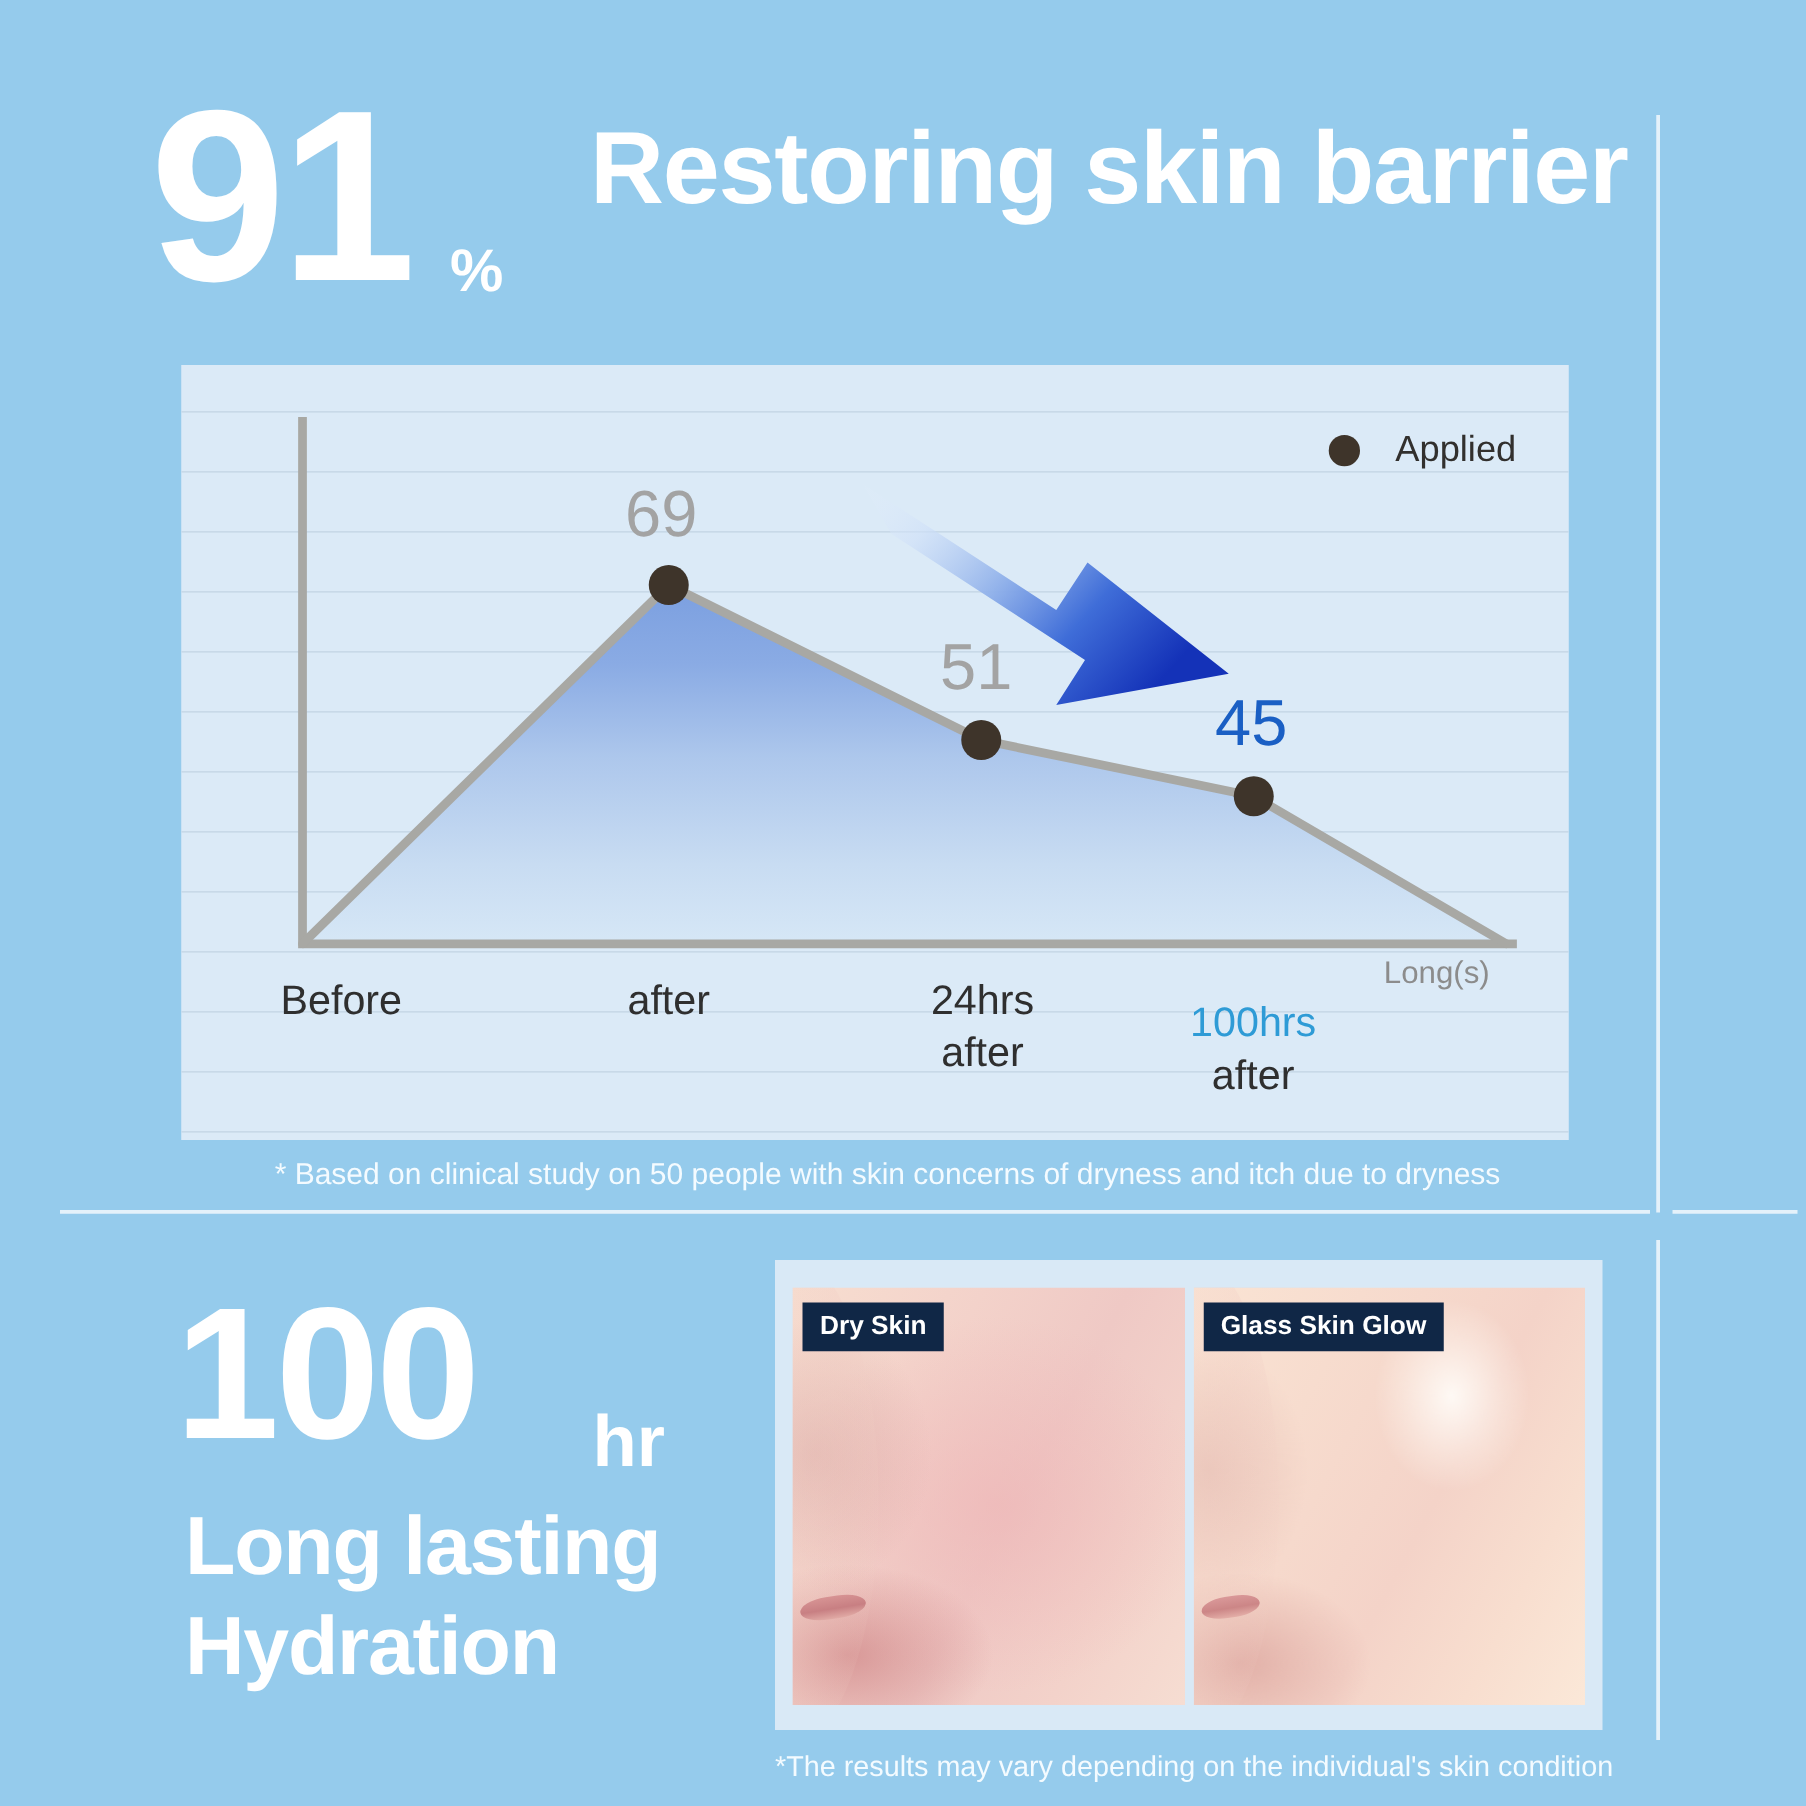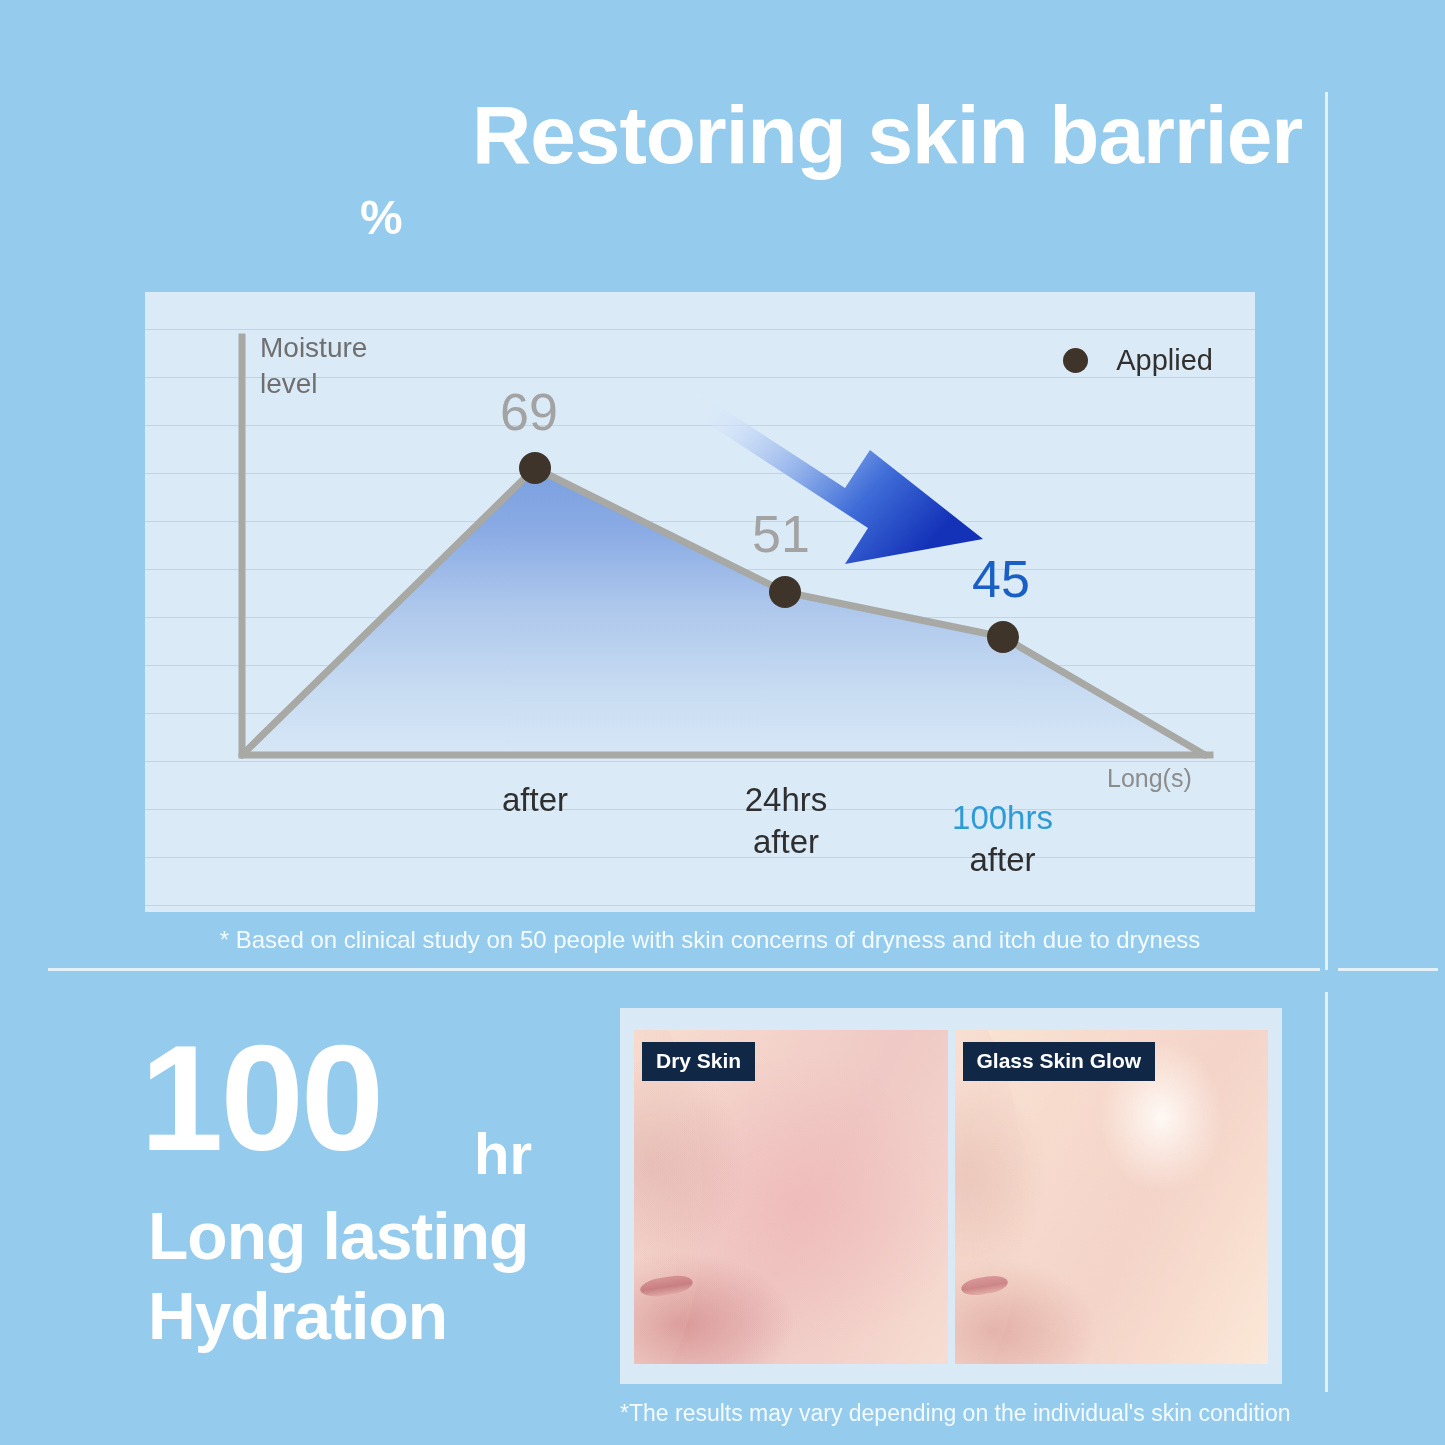--- a/index.html
+++ b/index.html
@@ -343,20 +343,21 @@
     text-align: center;
     font-size: 23px;
     color: #f4fbff;
     white-space: nowrap;
   }
 </style>
 </head>
 <body>
 
 <div class="headline">
+  <span class="hl-big">91</span>
   <span class="hl-pct">%</span>
   <span class="hl-line1">Restoring skin barrier</span>
 </div>
 
 <div class="divider-v"></div>
 <div class="divider-v2"></div>
 <div class="divider-h"></div>
 <div class="divider-h2"></div>
 
 <div class="chart-panel">
@@ -403,31 +404,33 @@
 
     <g>
       <path d="M 545,95 L 700,196 L 725,158 L 838,247 L 700,272 L 723,236 L 568,135 Z" fill="url(#arrowGrad)" transform="translate(0,0)"></path>
     </g>
 
     <circle cx="390" cy="176" r="16" fill="#3e342a"></circle>
     <circle cx="640" cy="300" r="16" fill="#3e342a"></circle>
     <circle cx="858" cy="345" r="16" fill="#3e342a"></circle>
   </svg>
 
-  <div class="y-caption">Moisture level</div>
 
   <div class="legend">
     <span class="legend-dot"></span>
     <span class="legend-label">Applied</span>
   </div>
 
   <div class="vlabel" style="left:355px; top:90px;">69</div>
   <div class="vlabel" style="left:607px; top:212px;">51</div>
   <div class="vlabel accent" style="left:827px; top:257px;">45</div>
 
+  <div class="xlabel" style="left:28px; top:487px; width:200px;">
+    <div>Before</div>
+  </div>
   <div class="xlabel" style="left:284px; top:487px; width:212px;">
     <div>after</div>
   </div>
   <div class="xlabel" style="left:546px; top:487px; width:190px;">
     <div>24hrs</div>
     <div>after</div>
   </div>
   <div class="xlabel" style="left:760px; top:487px; width:195px;margin-top:18px;">
     <div class="hi">100hrs</div>
     <div>after</div>

